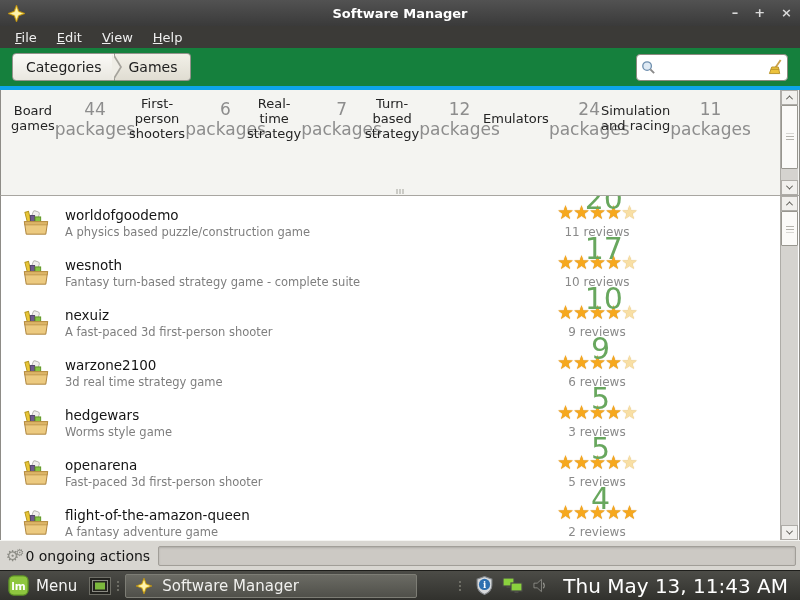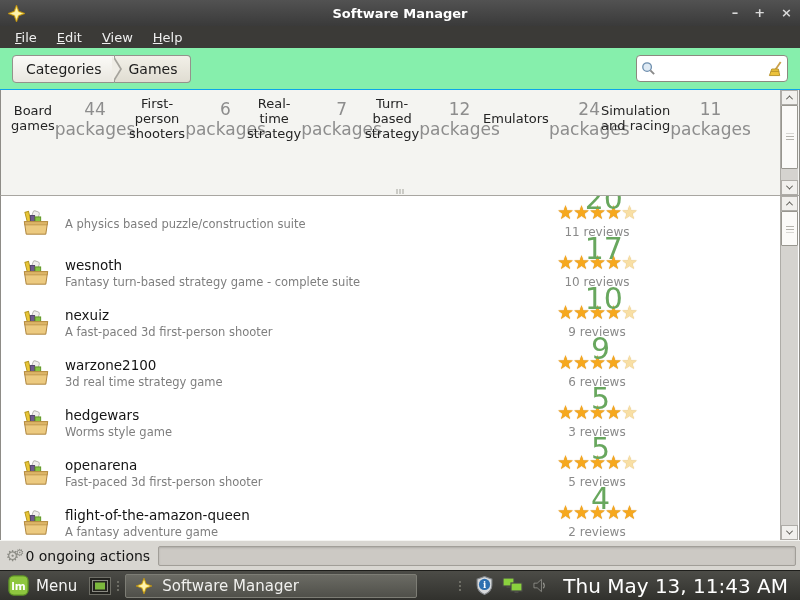--- a/index.html
+++ b/index.html
@@ -12,21 +12,21 @@
   .titlebar .title { position:absolute; left:0; right:0; text-align:center; color:#fff; font-weight:bold; font-size:13px; }
   .win-controls { margin-left:auto; display:flex; gap:16px; z-index:2; }
   .win-controls span { color:#d9d9d9; font-size:13px; font-weight:bold; line-height:26px; cursor:default; }
 
   
   .menubar { height:22px; background:#3b3a37; display:flex; align-items:center; padding-left:6px; gap:2px; }
   .menu-item { color:#efefef; padding:2px 9px; font-size:13px; }
   .menu-item u { text-decoration:underline; }
 
   
-  .toolbar { height:42px; background:#86efac; border-bottom:1px solid #0ea5e9; display:flex; align-items:center; padding:12px 12px; }
+  .toolbar { height:42px; background:#15803d; border-bottom:4px solid #0ea5e9; display:flex; align-items:center; padding:12px 12px; }
   .crumbs { display:flex; height:28px; }
   .crumb { background:linear-gradient(#fbfaf7,#e9e7e0); border:1px solid #94928c; display:flex; align-items:center; padding:0 13px; font-size:14px; color:#1d1d1d; }
   .crumb.first { border-radius:4px 0 0 4px; }
   .crumb.last  { border-radius:0 4px 4px 0; border-left:none; background:linear-gradient(#f2f0e8,#e0ddd2); }
   .crumb-arrow { position:relative; width:0; }
   .crumb-arrow::before { content:""; position:absolute; top:1px; left:-1px; border-top:13px solid transparent; border-bottom:13px solid transparent; border-left:8px solid #a5a39c; z-index:2; }
   .crumb-arrow::after  { content:""; position:absolute; top:1px; left:-3px; border-top:13px solid transparent; border-bottom:13px solid transparent; border-left:8px solid #efede6; z-index:3; }
   .searchbox { margin-left:auto; width:152px; height:27px; background:#fff; border:1px solid #8b897f; border-radius:4px; display:flex; align-items:center; padding:0 4px; }
   .searchbox input { flex:1; border:none; outline:none; min-width:0; font-size:13px; background:transparent; }
 
@@ -218,21 +218,22 @@
 </div>
 
 <div class="list">
   <div class="rows">
 
     <div class="pkg-row">
       <svg class="pkg-icon" viewBox="0 0 32 30">
           <use href="#pkgbox"></use>
         </svg>
       <div class="pkg-text">
-        <div class="pkg-desc">A physics based puzzle/construction suite</div>
+        <div class="pkg-name">worldofgoodemo</div>
+        <div class="pkg-desc">A physics based puzzle/construction game</div>
       </div>
       <div class="rating">
         <div class="stars"><span class="star on">★</span><span class="star on">★</span><span class="star on">★</span><span class="star on">★</span><span class="star off">★</span><span class="score">20</span></div>
         <div class="reviews">11 reviews</div>
       </div>
     </div>
     <div class="pkg-row">
       <svg class="pkg-icon" viewBox="0 0 32 30">
           <use href="#pkgbox"></use>
         </svg>

